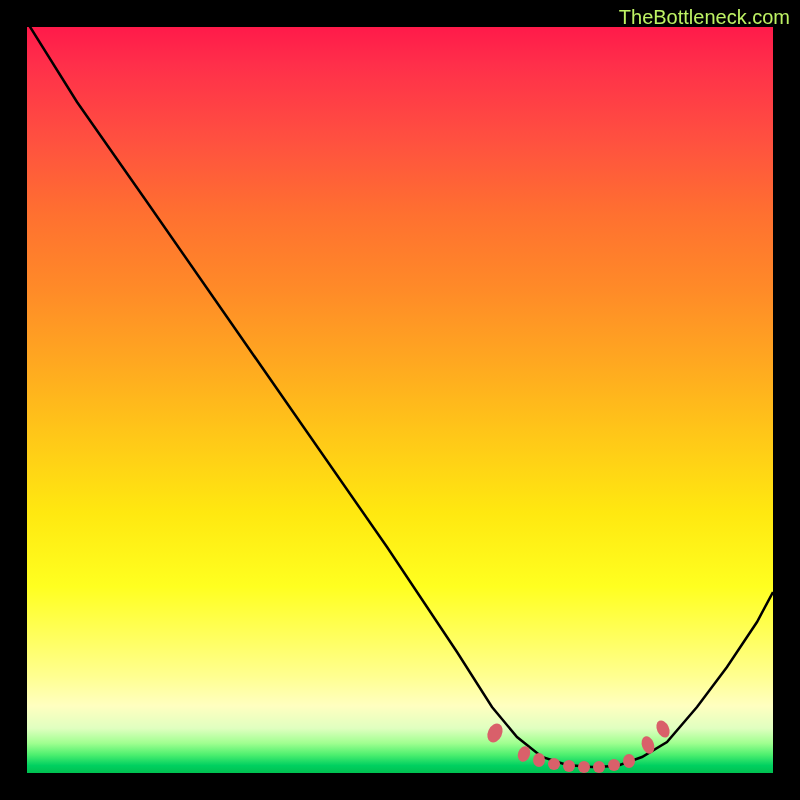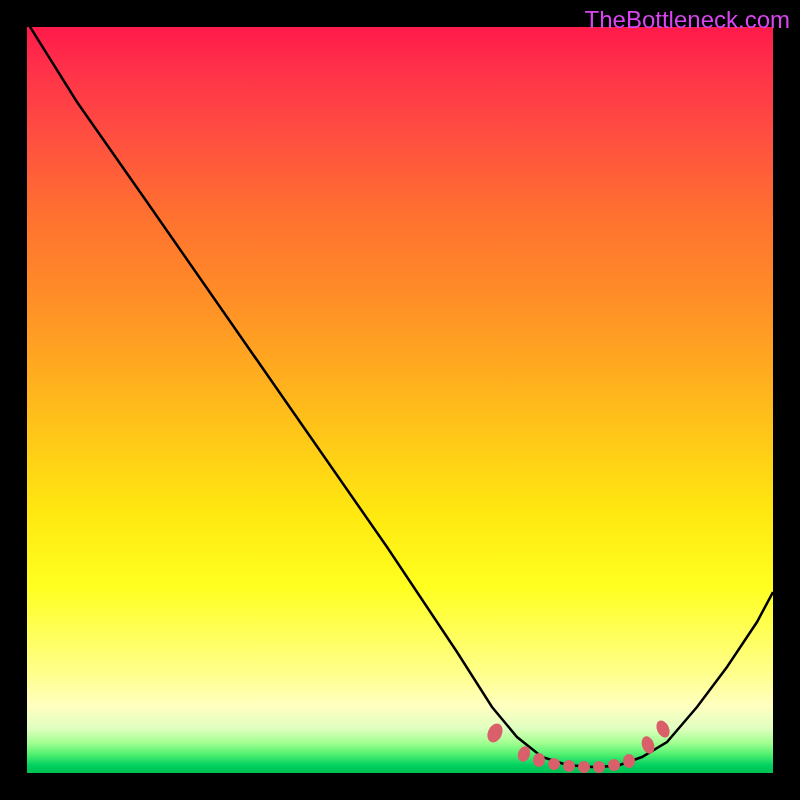--- a/index.html
+++ b/index.html
@@ -7,22 +7,22 @@
     width: 800px;
     height: 800px;
     background: #000;
     position: relative;
     font-family: Arial, sans-serif;
   }
   .watermark {
     position: absolute;
     top: 6px;
     right: 10px;
-    color: #d946ef;
-    font-size: 24px;
+    color: #bef264;
+    font-size: 20px;
     font-weight: 500;
     z-index: 10;
   }
   .plot-area {
     position: absolute;
     top: 27px;
     left: 27px;
     width: 746px;
     height: 746px;
     overflow: hidden;

